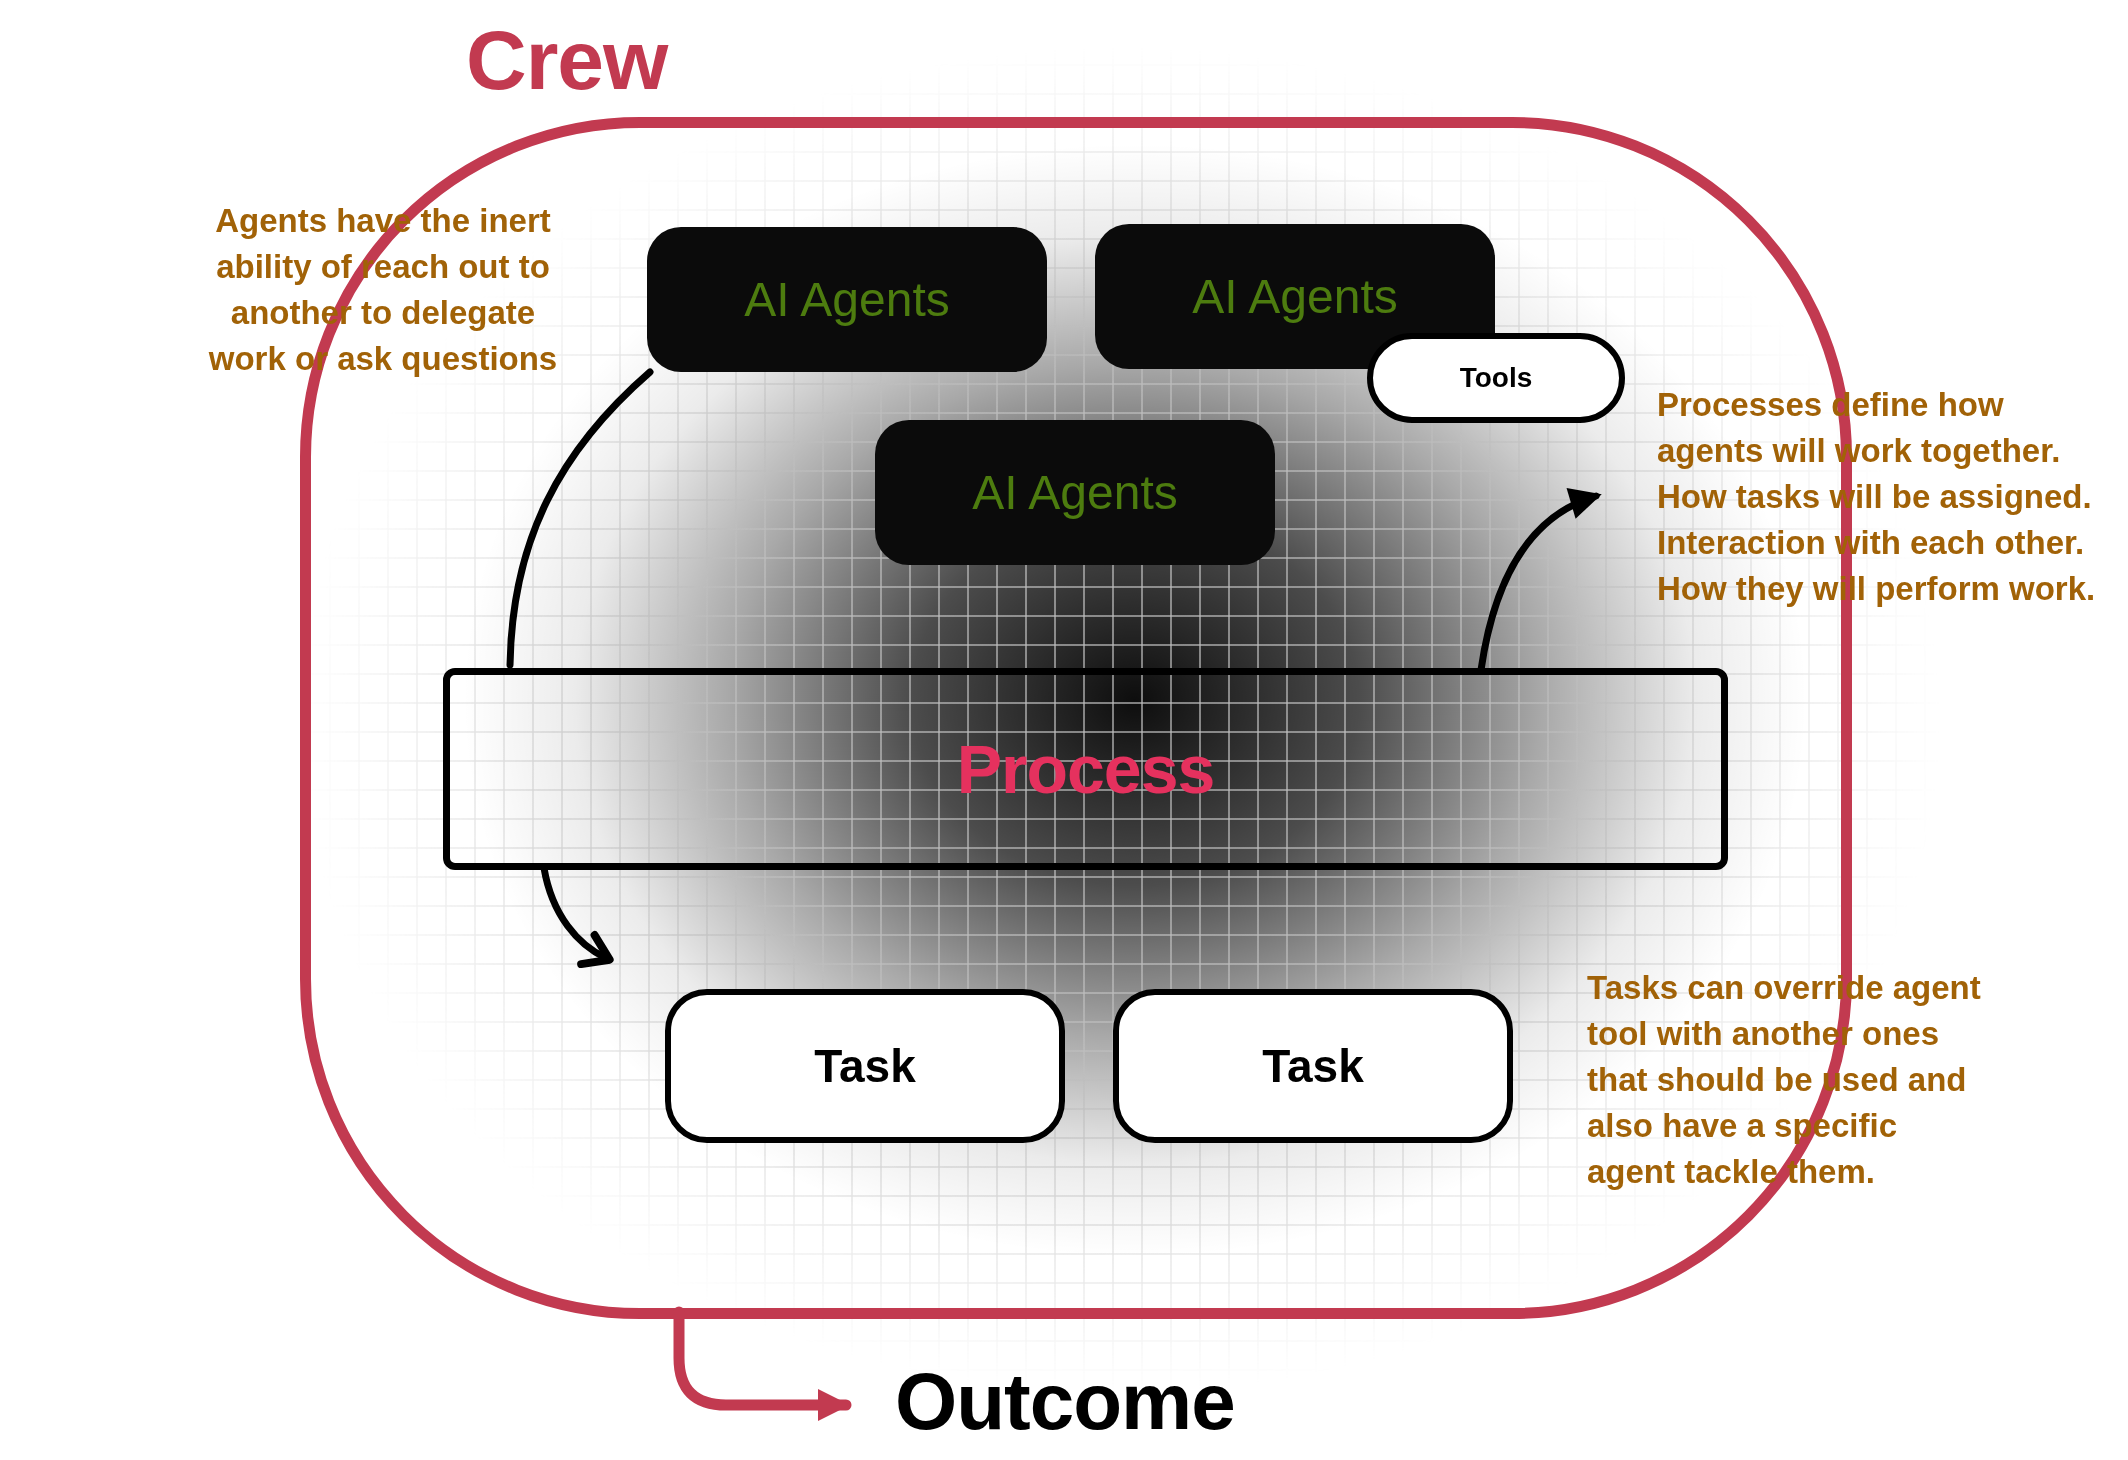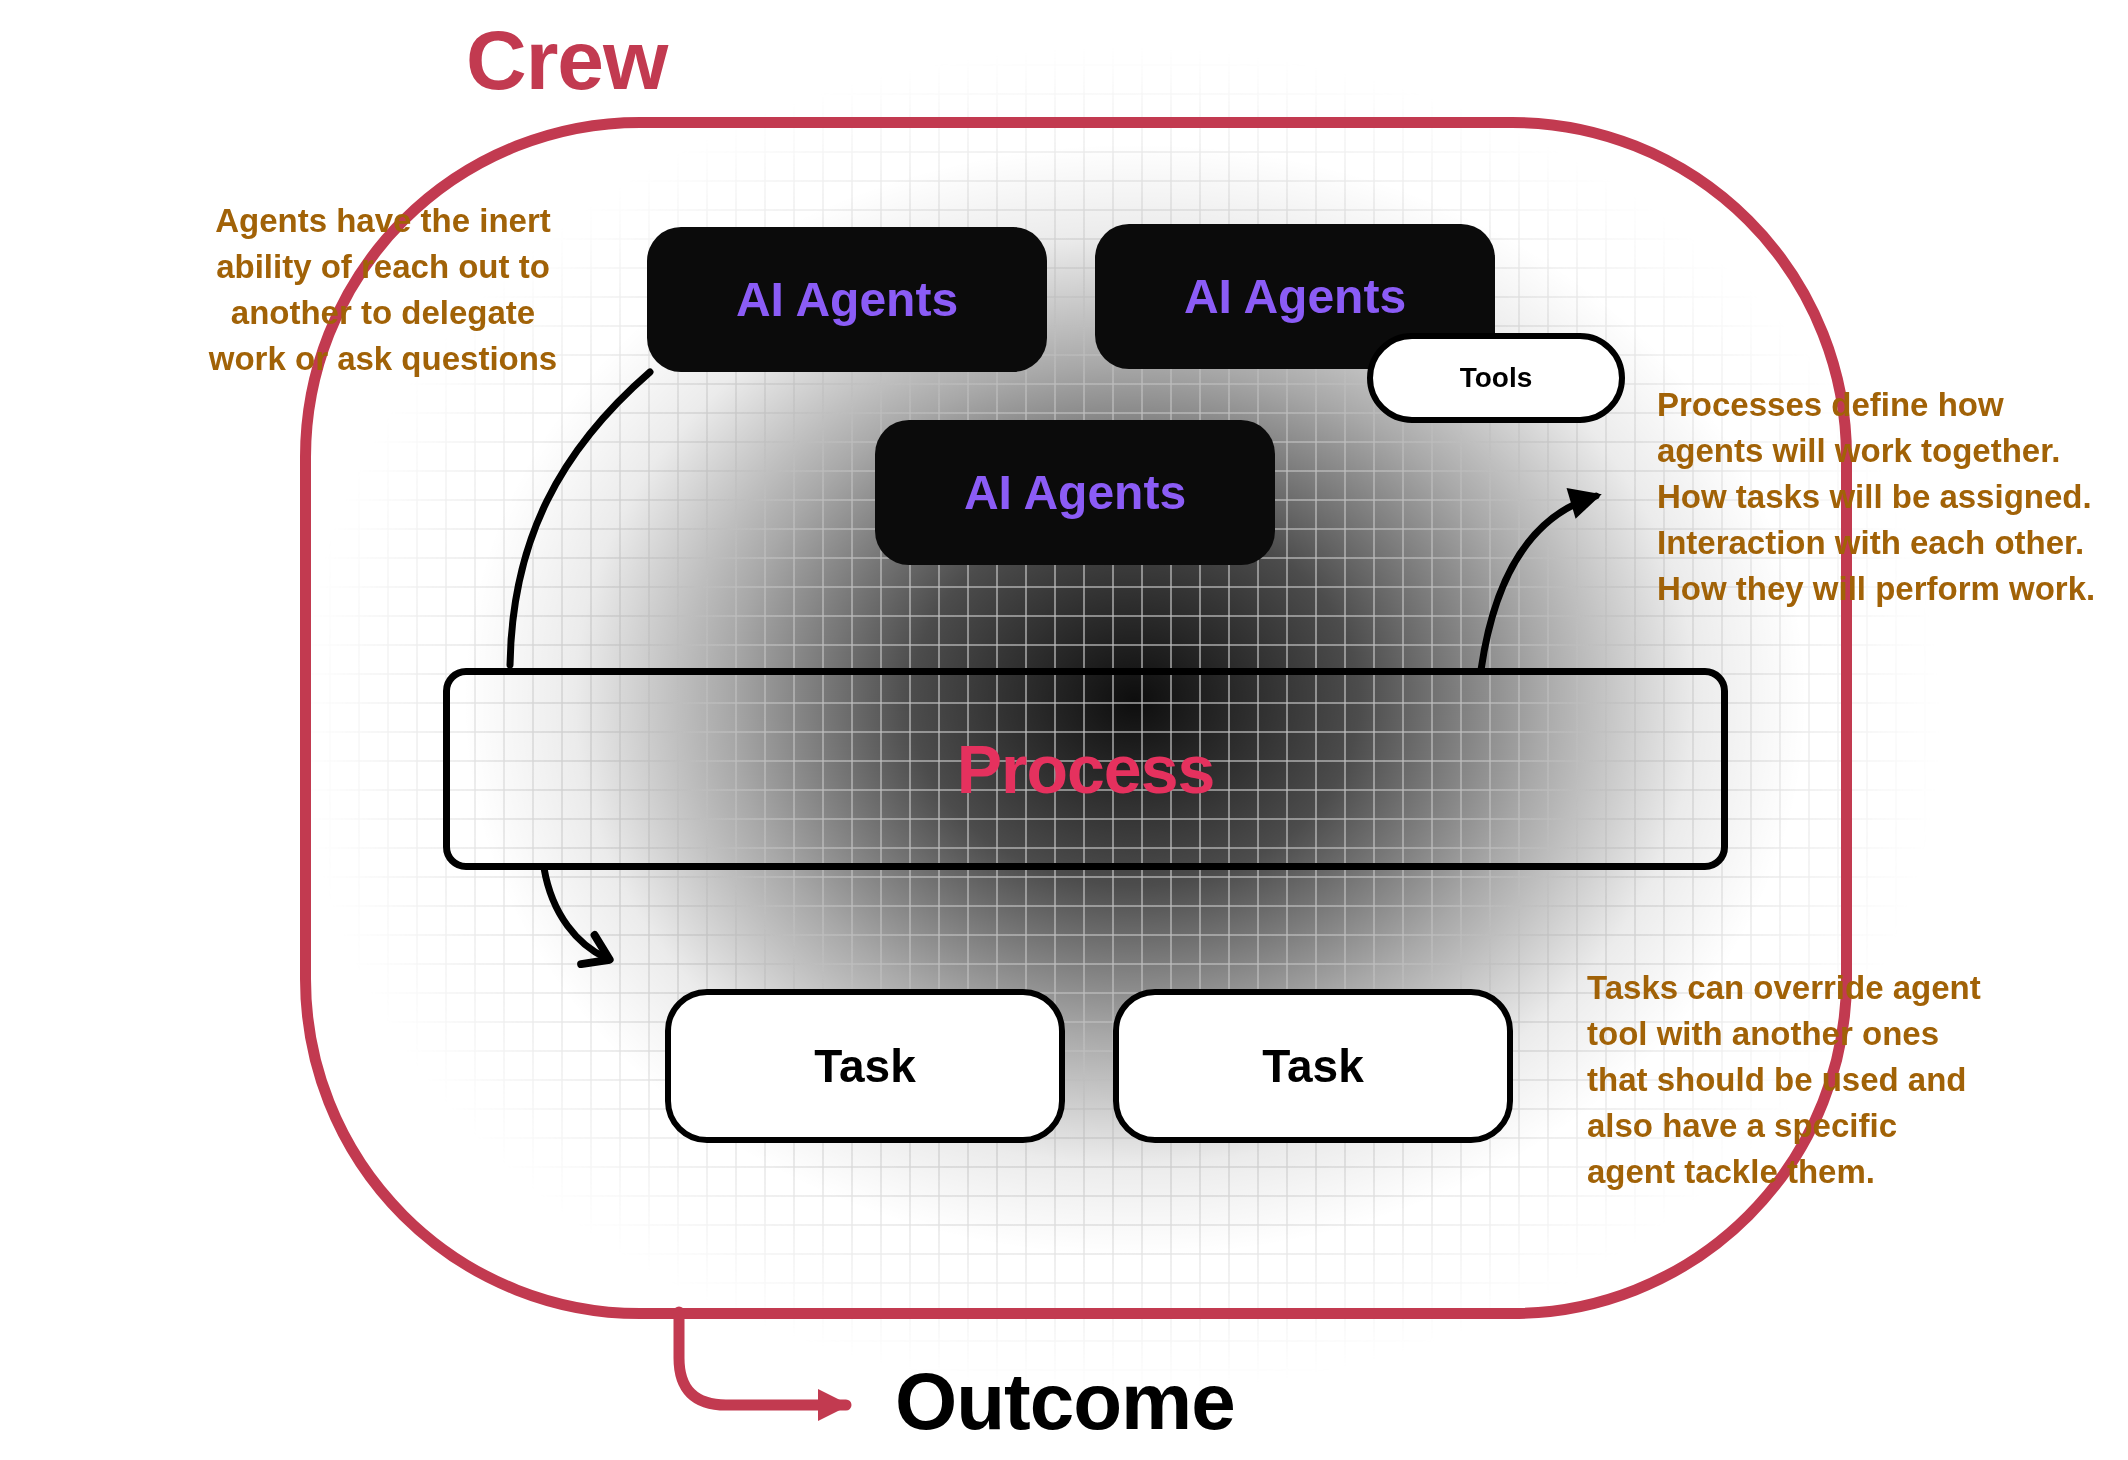--- a/index.html
+++ b/index.html
@@ -34,34 +34,34 @@
     position:absolute;left:466px;top:12px;
     font-size:84px;font-weight:800;color:#c23a50;letter-spacing:-1px;
   }
   .outcome-title{
     position:absolute;left:895px;top:1356px;
     font-size:80px;font-weight:800;color:#000000;letter-spacing:-1px;
   }
   .agent-box{
     position:absolute;width:400px;height:145px;background:#0b0b0b;
     border-radius:34px;display:flex;align-items:center;justify-content:center;
-    color:#8b5cf6;font-size:48px;font-weight:700;
+    color:#4d7c0f;font-size:48px;font-weight:400;
   }
   .agent-1{left:647px;top:227px;}
   .agent-2{left:1095px;top:224px;}
   .agent-3{left:875px;top:420px;}
   .tools-box{
     position:absolute;left:1367px;top:333px;width:258px;height:90px;
     background:#ffffff;border:6px solid #000;border-radius:45px;
     box-sizing:border-box;display:flex;align-items:center;justify-content:center;
     font-size:28px;font-weight:700;color:#000;z-index:5;
   }
   .process-box{
     position:absolute;left:443px;top:668px;width:1285px;height:202px;
-    border:7px solid #000;border-radius:23px;box-sizing:border-box;
+    border:7px solid #000;border-radius:12px;box-sizing:border-box;
     display:flex;align-items:center;justify-content:center;
   }
   .process-label{
     font-size:68px;font-weight:800;color:#e5315e;letter-spacing:-1px;
   }
   .task-box{
     position:absolute;width:400px;height:154px;background:#ffffff;
     border:6px solid #000;border-radius:42px;box-sizing:border-box;
     display:flex;align-items:center;justify-content:center;
     font-size:46px;font-weight:700;color:#000;

